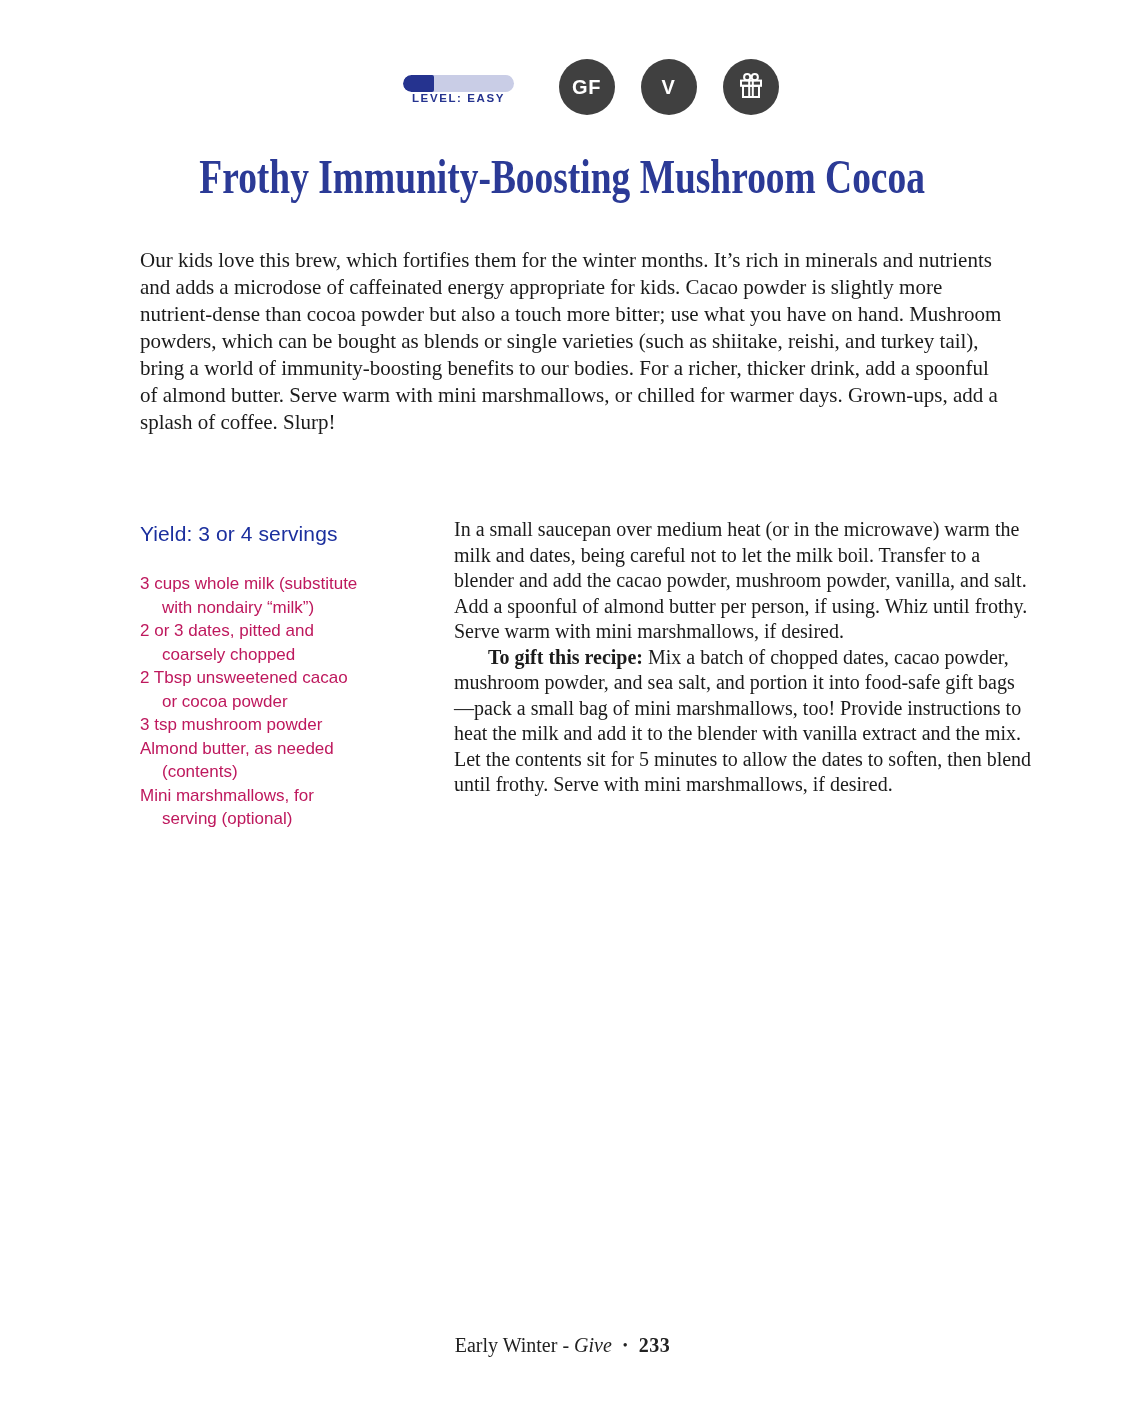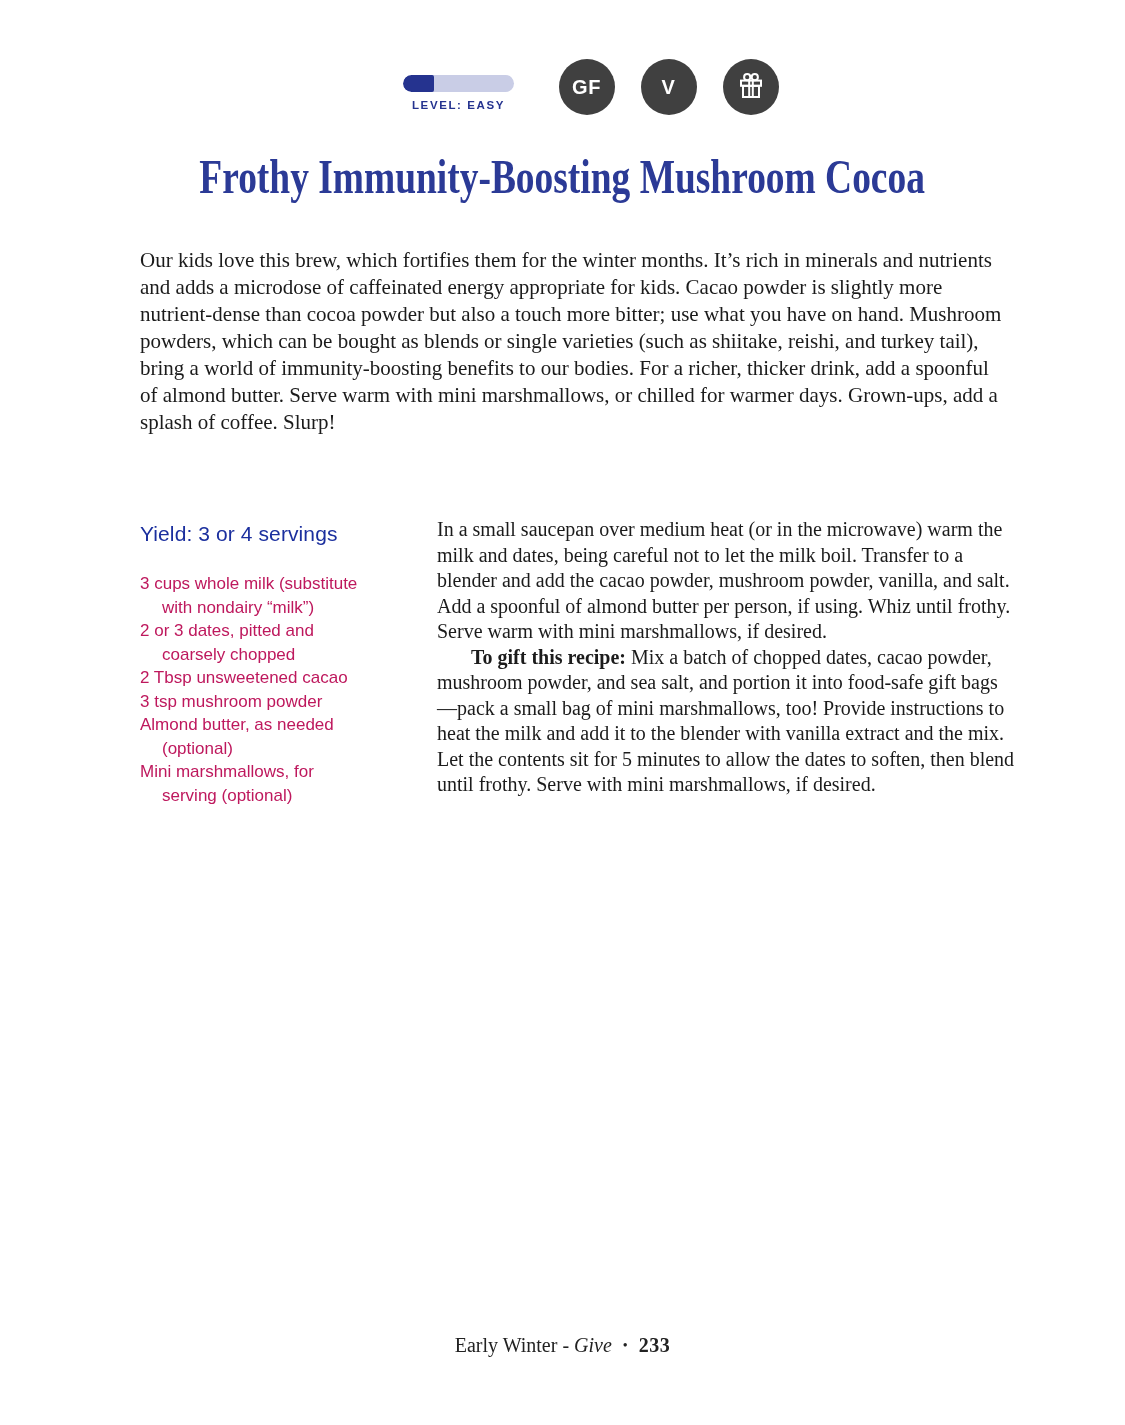--- a/index.html
+++ b/index.html
@@ -32,21 +32,20 @@
     border-radius: 9px;
     overflow: hidden;
     margin-left: auto; margin-right: auto;
   }
   .level-fill {
     width: 31px; height: 17px;
     background: #25338f;
     border-radius: 9px 2px 2px 9px;
   }
   .level-label {
-    margin-top: 7px;
     font-family: "Liberation Sans", sans-serif;
     font-weight: bold;
     font-size: 11.5px;
     letter-spacing: 1.6px;
     color: #25338f;
     white-space: nowrap;
     text-align: center;
   }
   .badge {
     width: 56px; height: 56px;
@@ -101,21 +100,21 @@
   .ingredients { margin-top: 26px; }
   .ing-line {
     font-size: 17px;
     line-height: 23.5px;
     color: #be185d;
   }
   .ing-line.cont { padding-left: 22px; }
 
   .col-right {
     position: absolute;
-    top: 517px; left: 437px;
+    top: 517px; left: 454px;
     width: 578px;
     font-size: 20px;
     line-height: 25.5px;
     color: #1b1b1b;
   }
   .col-right p.gift-para { text-indent: 34px; }
   .col-right .lead { font-weight: bold; }
 
   
   .footer {
@@ -168,23 +167,24 @@
   <p class="intro">Our kids love this brew, which fortifies them for the winter months. It’s rich in minerals and nutrients and adds a microdose of caffeinated energy appropriate for kids. Cacao powder is slightly more nutrient-dense than cocoa powder but also a touch more bitter; use what you have on hand. Mushroom powders, which can be bought as blends or single varieties (such as shiitake, reishi, and turkey tail), bring a world of immunity-boosting benefits to our bodies. For a richer, thicker drink, add a spoonful of almond butter. Serve warm with mini marshmallows, or chilled for warmer days. Grown-ups, add a splash of coffee. Slurp!</p>
 
   <aside class="col-left">
     <div class="yield">Yield: 3 or 4 servings</div>
     <div class="ingredients">
       <div class="ing-line">3 cups whole milk (substitute</div>
       <div class="ing-line cont">with nondairy “milk”)</div>
       <div class="ing-line">2 or 3 dates, pitted and</div>
       <div class="ing-line cont">coarsely chopped</div>
       <div class="ing-line">2 Tbsp unsweetened cacao</div>
+      <div class="ing-line cont">or cocoa powder</div>
       <div class="ing-line">3 tsp mushroom powder</div>
       <div class="ing-line">Almond butter, as needed</div>
-      <div class="ing-line cont">(optional)</div>
+      <div class="ing-line cont">(contents)</div>
       <div class="ing-line">Mini marshmallows, for</div>
       <div class="ing-line cont">serving (optional)</div>
     </div>
   </aside>
 
   <div class="col-right">
     <p>In a small saucepan over medium heat (or in the microwave) warm the milk and dates, being careful not to let the milk boil. Transfer to a blender and add the cacao powder, mushroom powder, vanilla, and salt. Add a spoonful of almond butter per person, if using. Whiz until frothy. Serve warm with mini marshmallows, if desired.</p>
     <p class="gift-para"><span class="lead">To gift this recipe:</span><span> Mix a batch of chopped dates, cacao powder, mushroom powder, and sea salt, and portion it into food-safe gift bags—pack a small bag of mini marshmallows, too! Provide instructions to heat the milk and add it to the blender with vanilla extract and the mix. Let the contents sit for 5 minutes to allow the dates to soften, then blend until frothy. Serve with mini marshmallows, if desired.</span></p>
   </div>
 

